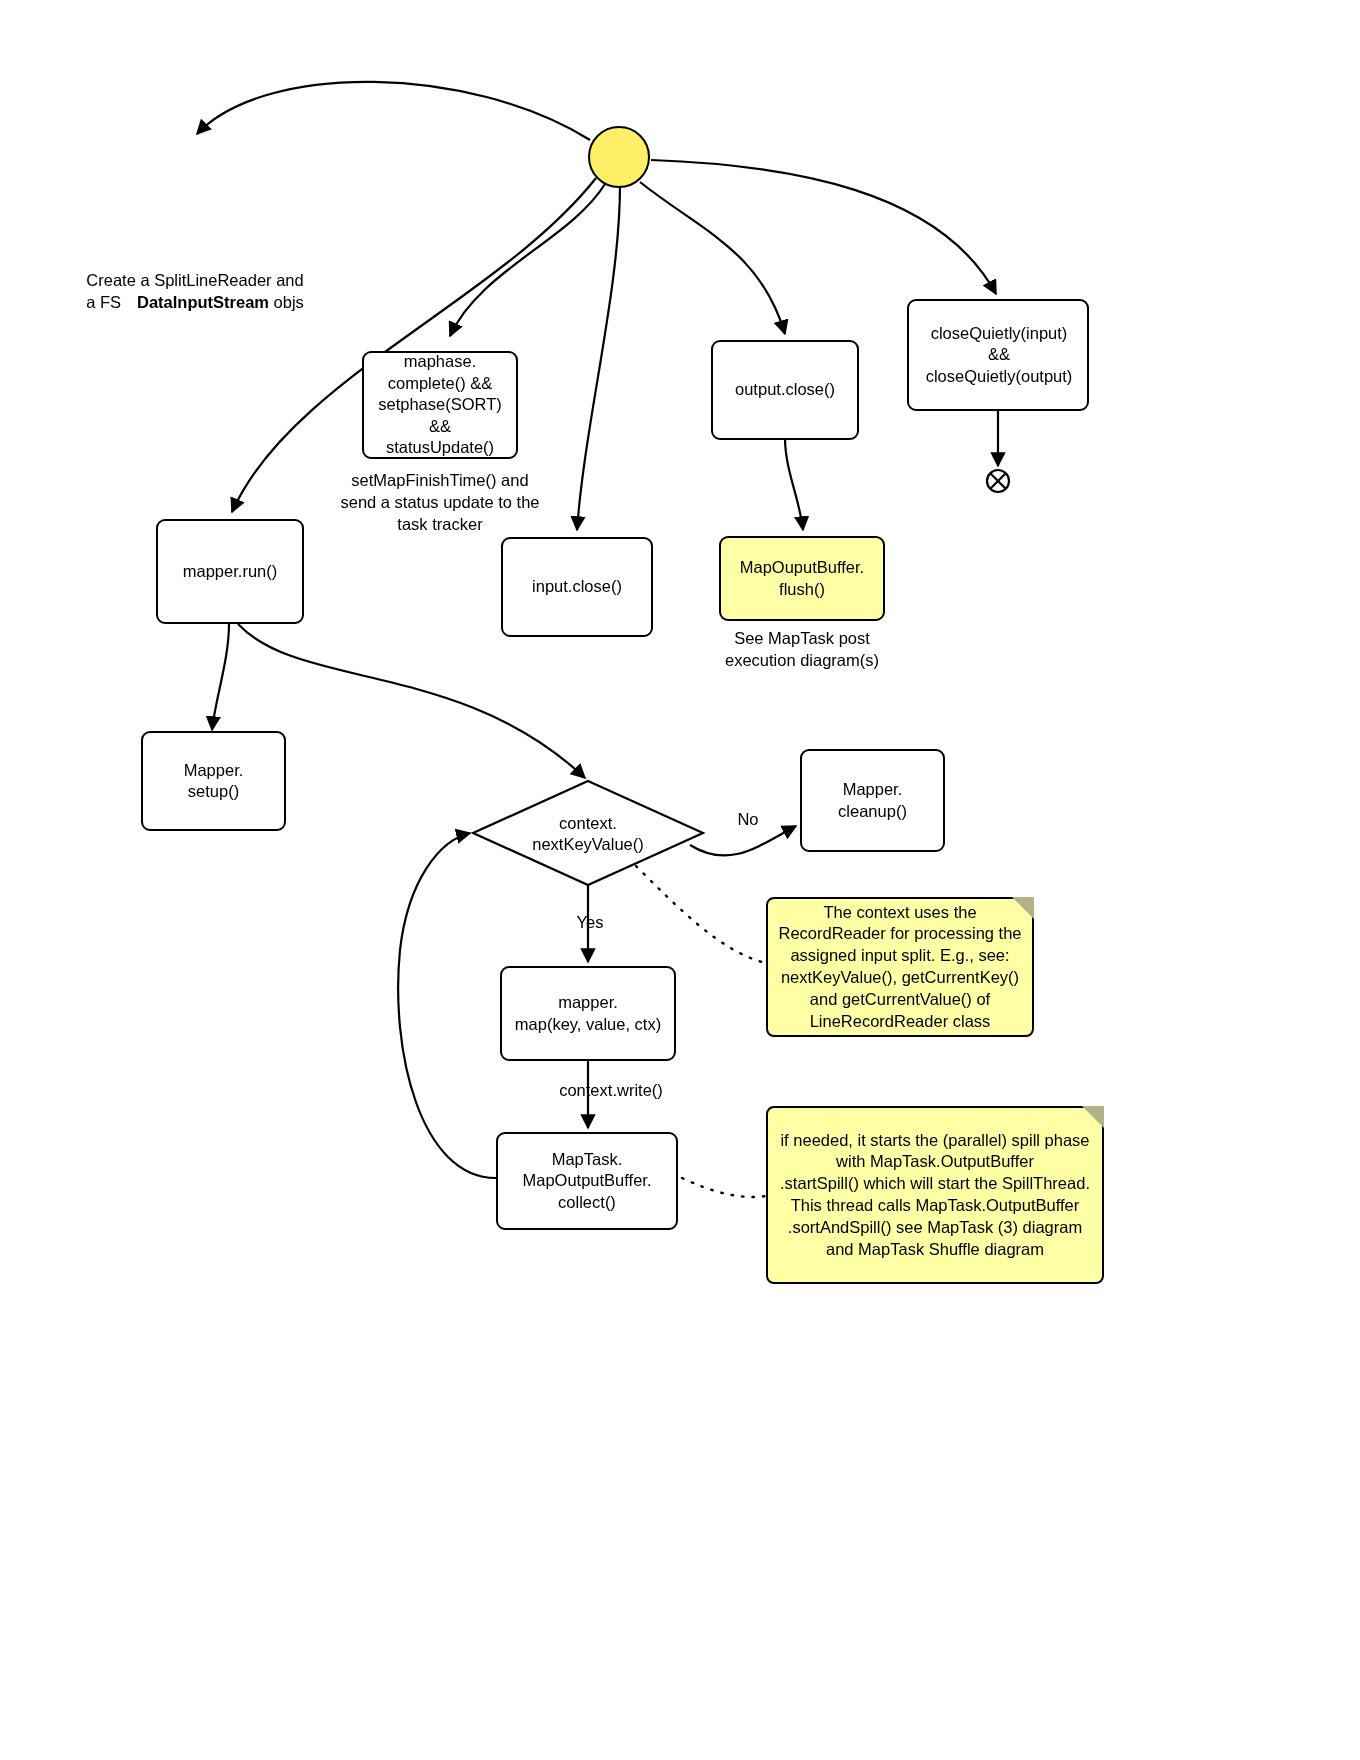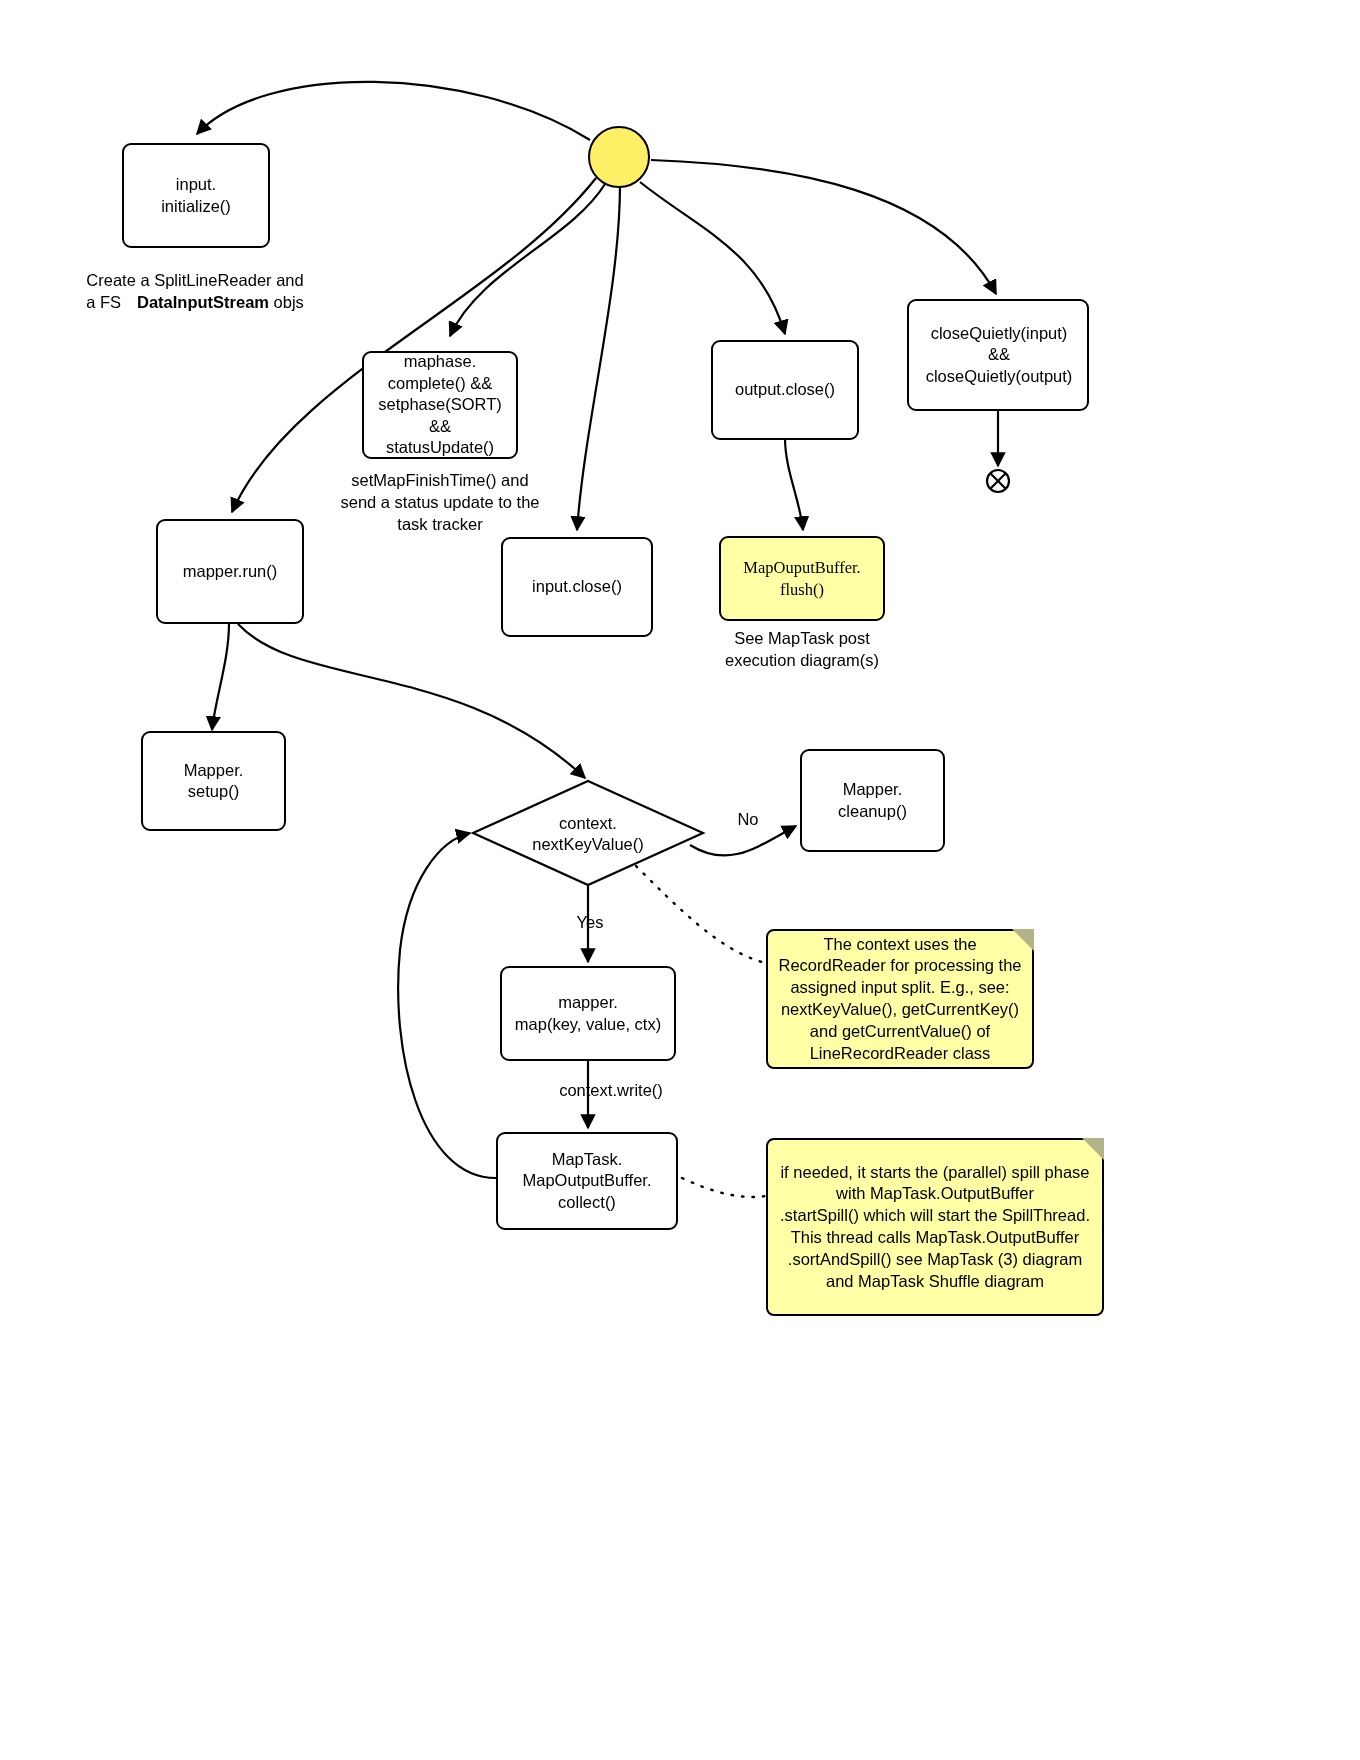--- a/index.html
+++ b/index.html
@@ -33,37 +33,35 @@
     align-items: center;
     justify-content: center;
     text-align: center;
     font-size: 16.5px;
     line-height: 1.30;
     color: #000;
     padding: 4px 6px;
   }
   .node.yellow {
     background: #ffffa6;
-    font-family: Liberation Serif, serif;
   }
   .note {
     position: absolute;
     box-sizing: border-box;
     border: 2.2px solid #000;
     border-radius: 8px;
     background: #ffffa6;
     display: flex;
     align-items: center;
     justify-content: center;
     text-align: center;
     font-size: 16.5px;
     line-height: 1.32;
     color: #000;
     padding: 8px 10px;
-    margin-top: 32px;
   }
   .note .dogear {
     position: absolute;
     top: -2px;
     right: -2px;
     width: 0;
     height: 0;
     border-left: 22px solid transparent;
     border-top: 22px solid #b3b38a;
   }
@@ -148,26 +146,20 @@
 
     <g stroke="#000" stroke-width="2.2" fill="#fff">
       <circle cx="998" cy="481" r="11"></circle>
       <line x1="990.3" y1="473.3" x2="1005.7" y2="488.7"></line>
       <line x1="1005.7" y1="473.3" x2="990.3" y2="488.7"></line>
     </g>
   </svg>
 
   <div class="start-circle" style="left:588px; top:126px; width:58px; height:58px;"></div>
 
-  <div class="node" style="left:122px; top:143px; width:148px; height:105px;">
-    <div>
-      <span>input.</span><br>
-      <span>initialize()</span>
-    </div>
-  </div>
 
   <div class="caption" style="left:70px; top:270px; width:250px;">
     <span>Create a SplitLineReader and</span><br>
     <span>a FS</span><b>DataInputStream</b><span> objs</span>
   </div>
 
   <div class="node" style="left:362px; top:351px; width:156px; height:108px;">
     <div>
       <span>maphase.</span><br>
       <span>complete() &amp;&amp;</span><br>

